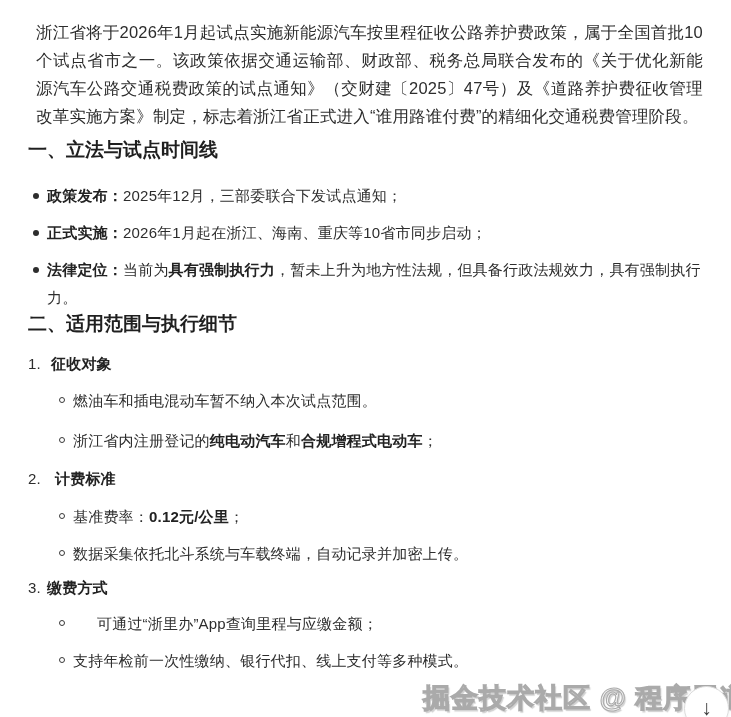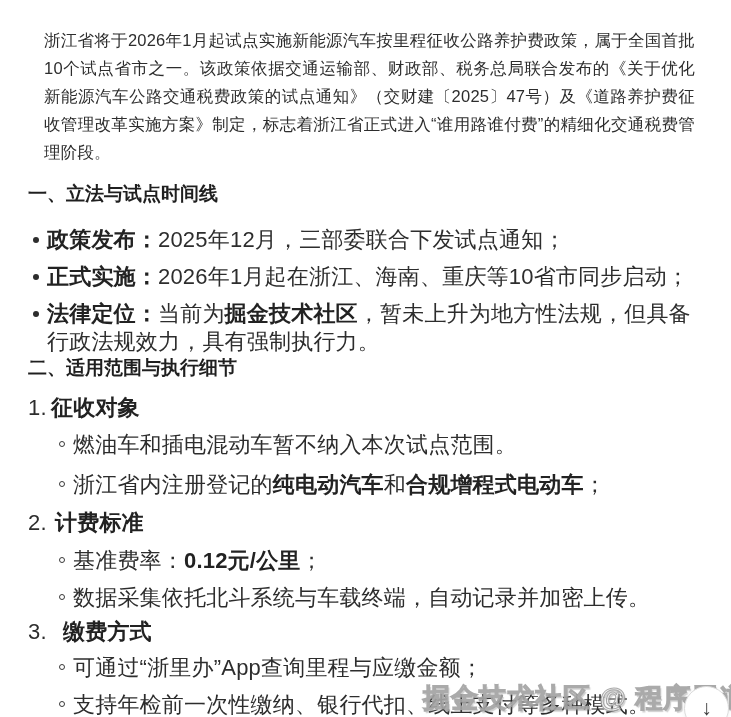--- a/index.html
+++ b/index.html
@@ -13,38 +13,38 @@
     font-family: "Liberation Sans", "DejaVu Sans", sans-serif;
     color: #2d2d2d;
   }
   .doc {
     position: absolute;
     top: 0; left: 0;
     width: 731px;
     padding: 10px 20px 0 28px;
   }
   .intro {
-    margin: 16px;
+    margin: 8px;
     font-size: 16.5px;
     line-height: 28px;
     letter-spacing: 0.2px;
     color: #2d2d2d;
     text-align: justify;
   }
   h2.sec {
     font-size: 19px;
     line-height: 24px;
     font-weight: 700;
     color: #1f1f1f;
     margin: 0;
   }
   .row {
     display: flex;
     align-items: flex-start;
-    font-size: 22px;
+    font-size: 15px;
     line-height: 28px;
     letter-spacing: 0.2px;
   }
   .row .txt { margin-left: 8px; flex: 1; }
   .dot {
     flex: none;
     width: 6px; height: 6px;
     border-radius: 50%;
     background: #2d2d2d;
     margin: 11px 0 0 5px;
@@ -62,21 +62,21 @@
     width: 19px;
     color: #2d2d2d;
   }
   b, .bld { font-weight: 700; color: #222; }
   .mt19 { margin-top: 19px; }
   .mt20 { margin-top: 20px; }
   .mt14 { margin-top: 14px; }
   .mt12 { margin-top: 12px; }
   .mt10 { margin-top: 10px; }
   .mt9  { margin-top: 9px; }
-  .mt8  { margin-top: 8px; }
+  .mt8  { margin-top: 8px; gap: 24px; }
   .mt6  { margin-top: 6px; }
   .watermark {
     position: absolute;
     left: 423px;
     top: 680px;
     font-size: 27px;
     font-weight: 700;
     letter-spacing: 1px;
     white-space: nowrap;
     color: #f4f4f4;
@@ -122,21 +122,21 @@
     <span class="txt"><b>政策发布：</b><span>2025年12月，三部委联合下发试点通知；</span></span>
   </div>
 
   <div class="row mt9">
     <span class="dot"></span>
     <span class="txt"><b>正式实施：</b><span>2026年1月起在浙江、海南、重庆等10省市同步启动；</span></span>
   </div>
 
   <div class="row mt9">
     <span class="dot"></span>
-    <span class="txt"><b>法律定位：</b><span>当前为</span><b>掘金技术社区</b><span>，暂未上升为地方性法规，但具备行政法规效力，具有强制执行力。</span></span>
+    <span class="txt"><b>法律定位：</b><span>当前为</span><b>具有强制执行力</b><span>，暂未上升为地方性法规，但具备行政法规效力，具有强制执行力。</span></span>
   </div>
 
   <h2 class="sec mt12">二、适用范围与执行细节</h2>
 
   <div class="row mt14">
     <span class="num">1.</span>
     <span class="txt" style="margin-left:4px;"><b>征收对象</b></span>
   </div>
 
   <div class="row mt9">
@@ -160,21 +160,21 @@
   </div>
 
 
   <div class="row mt9">
     <span class="circ"></span>
     <span class="txt">数据采集依托北斗系统与车载终端，自动记录并加密上传。</span>
   </div>
 
   <div class="row mt6">
     <span class="num">3.</span>
-    <span class="txt" style="margin-left:16px;"><b>缴费方式</b></span>
+    <span class="txt" style="margin-left:0;"><b>缴费方式</b></span>
   </div>
 
   <div class="row mt8">
     <span class="circ"></span>
     <span class="txt">可通过“浙里办”App查询里程与应缴金额；</span>
   </div>
 
   <div class="row mt9">
     <span class="circ"></span>
     <span class="txt">支持年检前一次性缴纳、银行代扣、线上支付等多种模式。</span>

